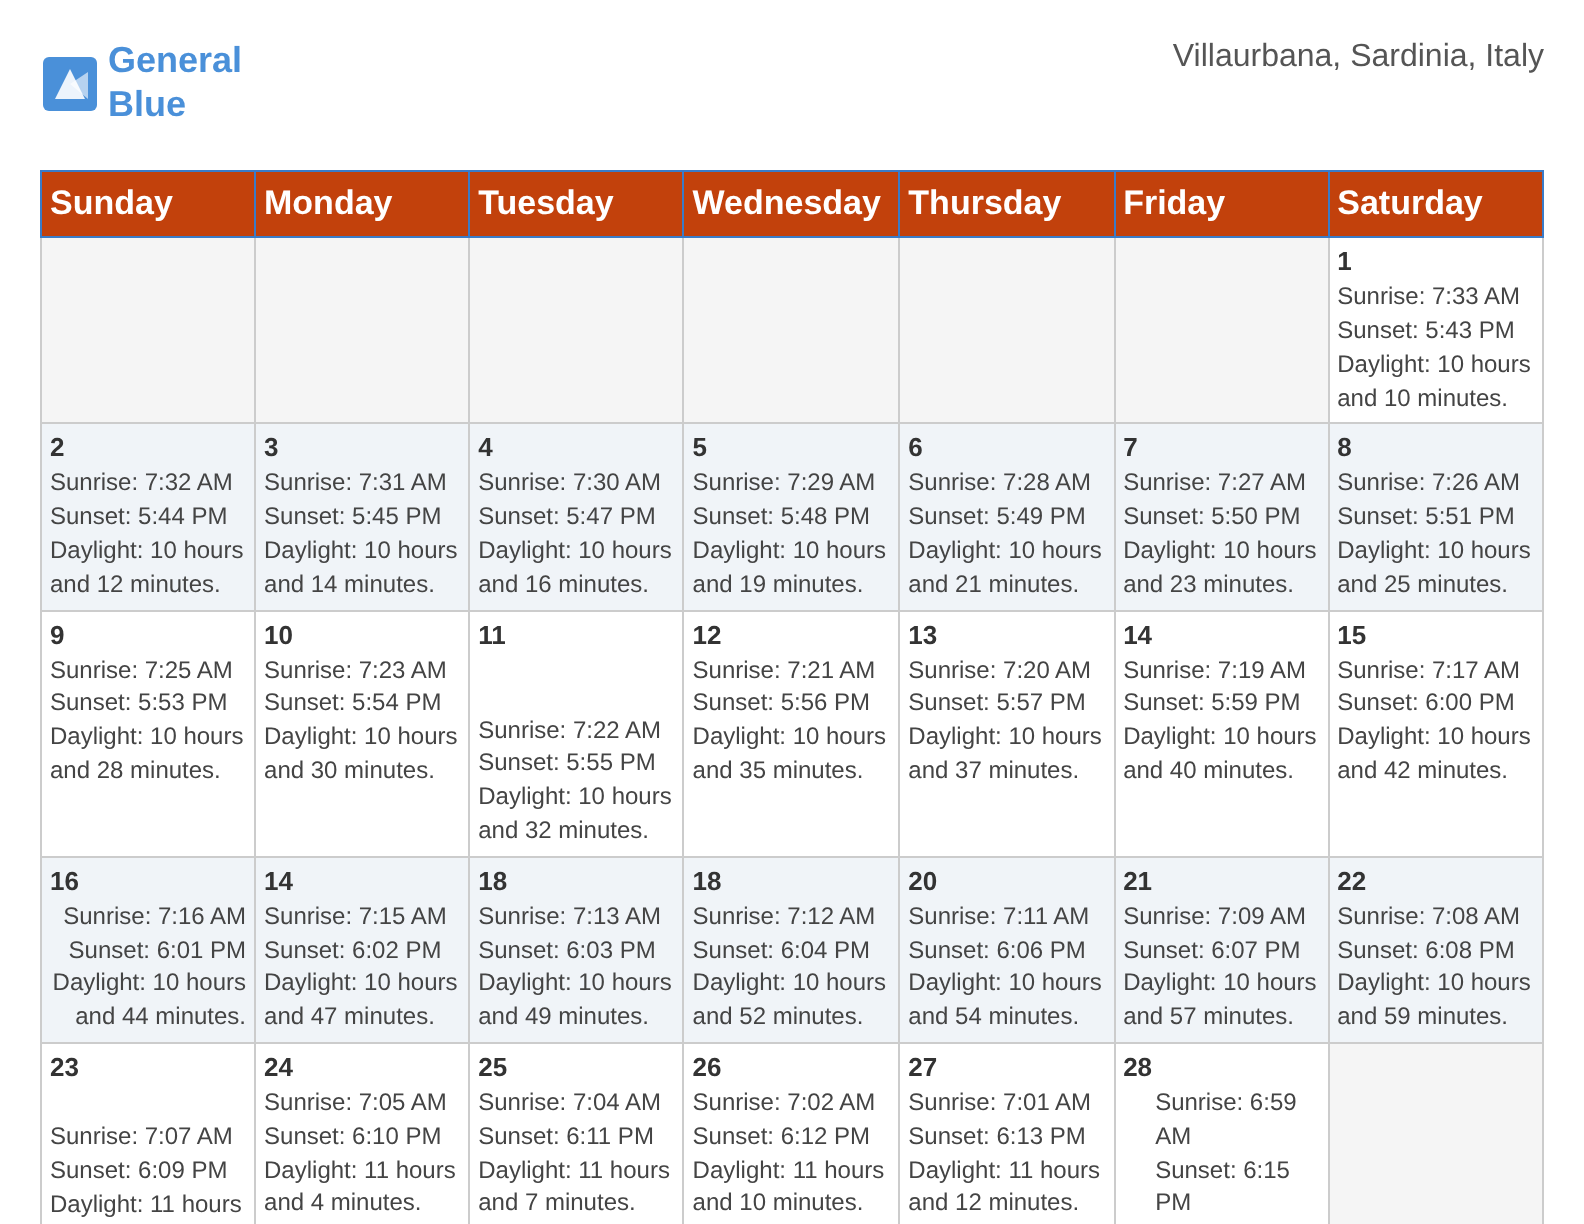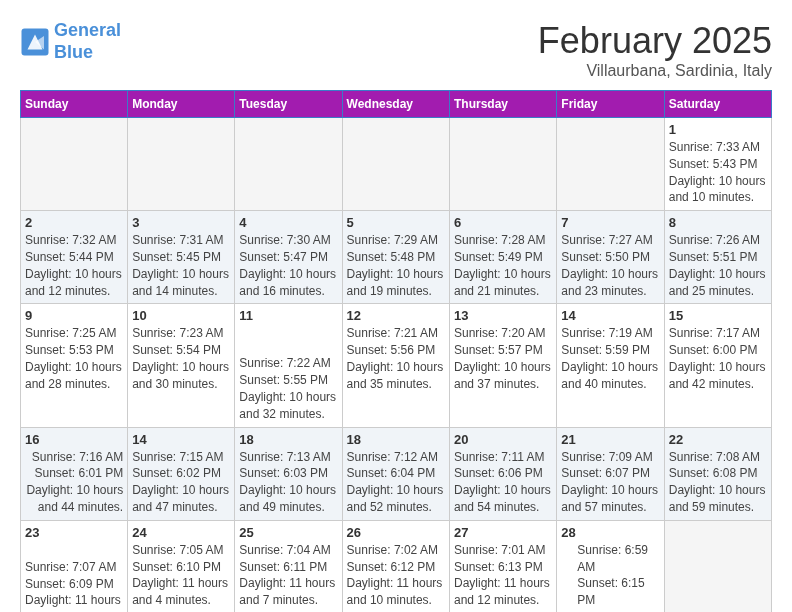--- a/index.html
+++ b/index.html
@@ -7,21 +7,21 @@
       font-family: Arial, sans-serif;
       background: #fff;
       width: 792px;
       min-height: 612px;
       padding: 20px;
     }
     .header {
       display: flex;
       justify-content: space-between;
       align-items: flex-start;
-      margin-bottom: 10px;
+      margin-bottom: 22px;
     }
     .logo {
       display: flex;
       align-items: center;
     }
     .logo-text {
       font-size: 18px;
       font-weight: bold;
       color: #333;
       line-height: 1.2;
@@ -45,26 +45,26 @@
     .location {
       font-size: 16px;
       color: #555;
     }
     .calendar {
       width: 100%;
       border-collapse: collapse;
       font-size: 11px;
     }
     .calendar th {
-      background: #a21caf;
+      background: #c2410c;
       color: #fff;
       padding: 6px 4px;
       text-align: left;
       font-weight: bold;
-      font-size: 12px;
+      font-size: 17px;
       border: 1px solid #3a7bc8;
     }
     .calendar td {
       border: 1px solid #ccc;
       vertical-align: top;
       padding: 4px;
       height: 90px;
       width: 108px;
       background: #fff;
     }
@@ -96,21 +96,20 @@
       <rect x="2" y="2" width="36" height="36" rx="4" fill="#4a90d9"></rect>
       <polygon points="10,30 20,10 30,30" fill="white" opacity="0.9"></polygon>
       <polygon points="20,20 32,12 32,30" fill="white" opacity="0.6"></polygon>
     </svg>
     <div class="logo-text">
       <div><span>General</span></div>
       <div style="color:#4a90d9;">Blue</div>
     </div>
   </div>
   <div class="title-section">
-    <div class="month-title">February 2025</div>
     <div class="location">Villaurbana, Sardinia, Italy</div>
   </div>
 </div>
 
 <table class="calendar">
   <thead>
     <tr>
     <th>Sunday</th>
         <th>Monday</th>
         <th>Tuesday</th>

